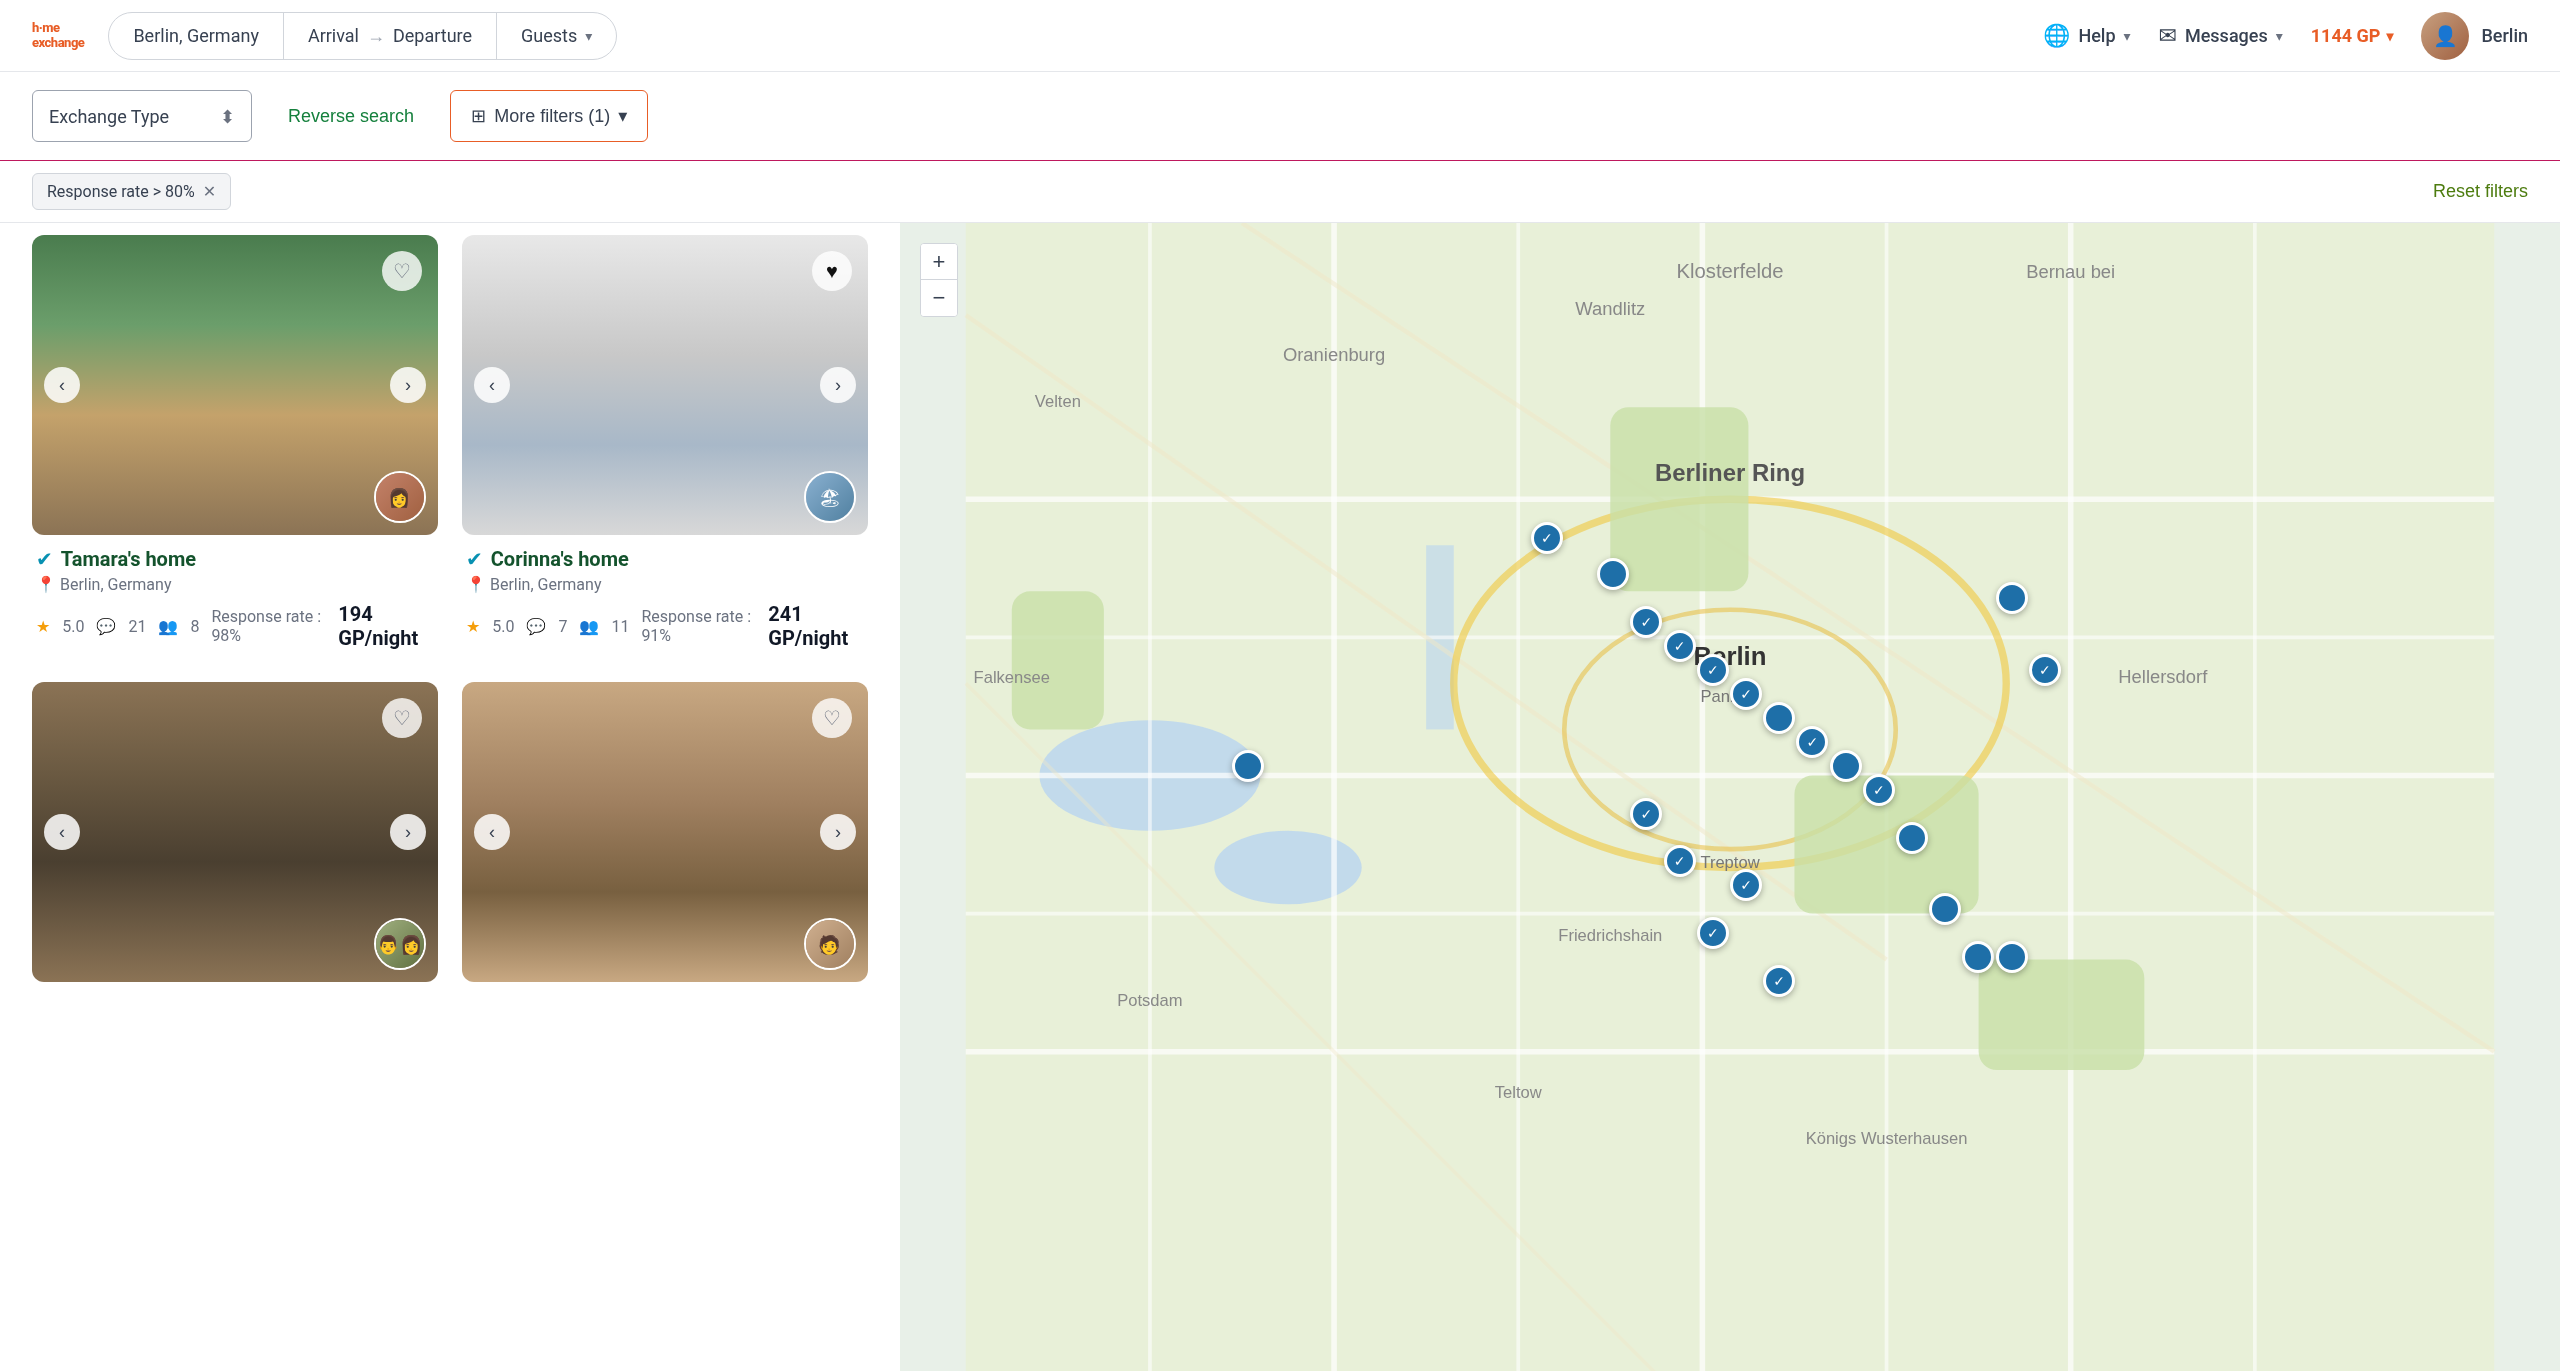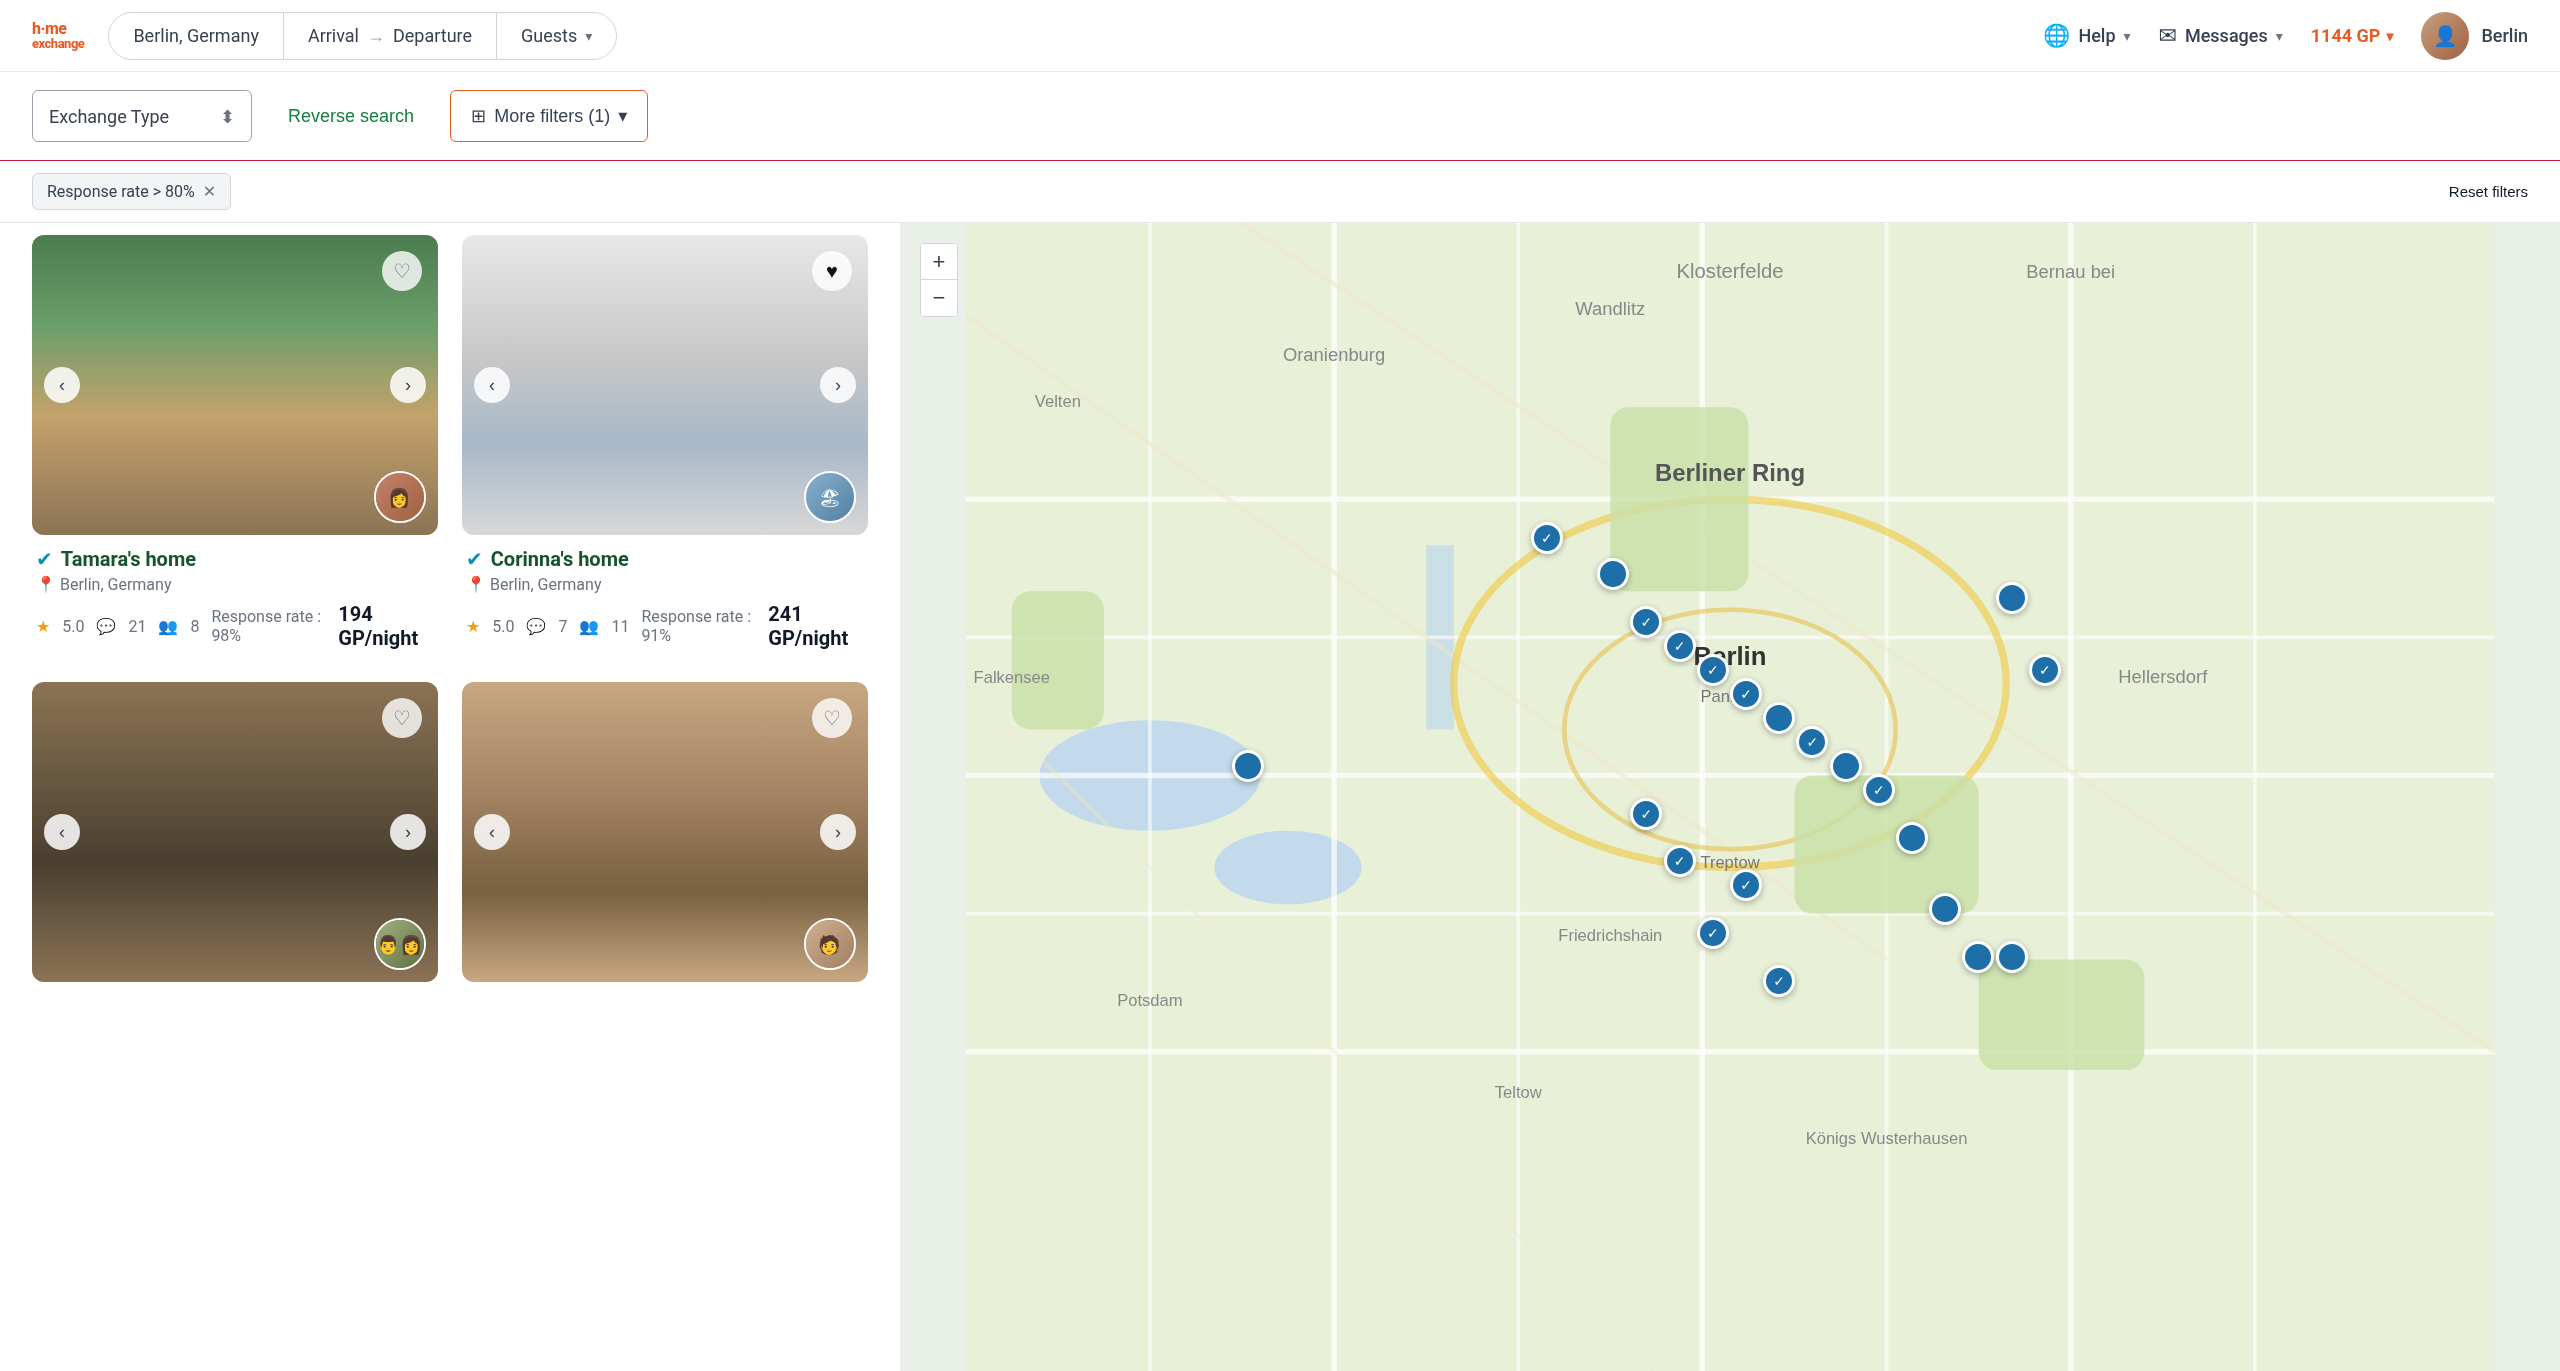--- a/index.html
+++ b/index.html
@@ -168,22 +168,22 @@
       border: 1px solid #d1d5db;
       border-radius: 6px;
       padding: 8px 14px;
       font-size: 16px;
       color: #374151;
       cursor: pointer;
     }
     .filter-tag .close { color: #6b7280; font-size: 16px; cursor: pointer; }
     .reset-btn {
       margin-left: auto;
-      font-size: 15px;
-      color: #0f172a;
+      font-size: 18px;
+      color: #4d7c0f;
       cursor: pointer;
       background: none;
       border: none;
       font-weight: 500;
     }
 
     
     .main-layout {
       display: flex;
       height: calc(1371px - 72px - 52px - 50px);
@@ -403,21 +403,21 @@
     .img-living2 {
       background: linear-gradient(180deg, #c8a882 0%, #a08060 40%, #786040 70%, #c8a882 100%);
     }
   </style>
 </head>
 <body>
 
 <header class="header">
   <div class="logo">
     <div style="display:flex;flex-direction:column;line-height:1.1;">
-      <span style="font-size:16px;font-weight:800;color:#e85d26;letter-spacing:-0.5px;">h·me</span>
+      <span style="font-size:13px;font-weight:800;color:#e85d26;letter-spacing:-0.5px;">h·me</span>
       <span style="font-size:13px;font-weight:800;color:#e85d26;letter-spacing:-0.5px;">exchange</span>
     </div>
   </div>
 
   <div class="search-bar">
     <div class="search-segment">
       <span>Berlin, Germany</span>
     </div>
     <div class="search-segment">
       <span>Arrival</span>

